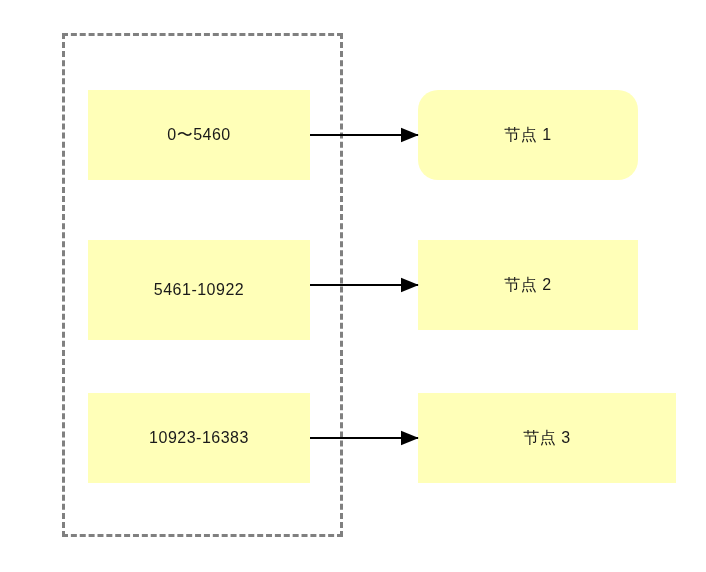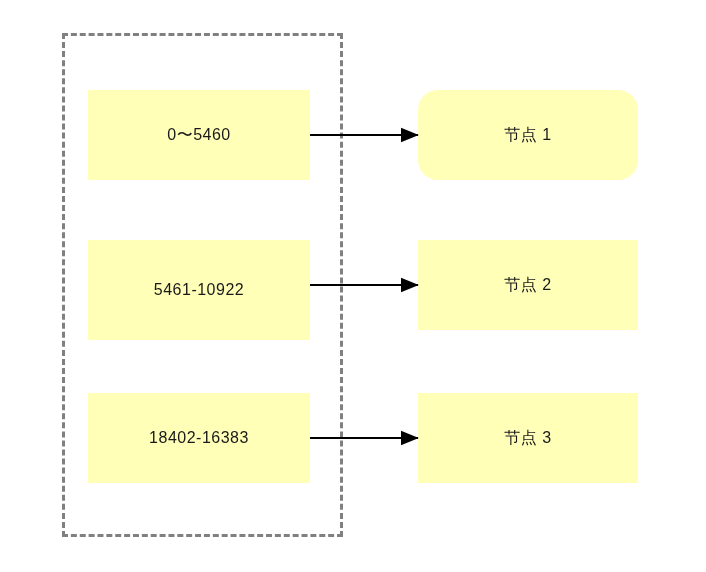--- a/index.html
+++ b/index.html
@@ -53,30 +53,30 @@
 
   <div class="dashed-group" style="left: 62px; top: 33px; width: 281px; height: 504px; border-color: rgb(128, 128, 128);"></div>
 
   <div class="node-box" style="left: 88px; top: 90px; width: 222px; height: 90px; background: rgb(255, 255, 184); color: rgb(26, 26, 26);">
     <span>0〜5460</span>
   </div>
   <div class="node-box" style="left: 88px; top: 240px; width: 222px; height: 100px; background: rgb(255, 255, 184); color: rgb(26, 26, 26);">
     <span>5461-10922</span>
   </div>
   <div class="node-box" style="left: 88px; top: 393px; width: 222px; height: 90px; background: rgb(255, 255, 184); color: rgb(26, 26, 26);">
-    <span>18402-16383</span>
+    <span>10923-16383</span>
   </div>
 
   <div class="node-box" style="left: 418px; top: 90px; width: 220px; height: 90px; background: rgb(255, 255, 184); color: rgb(26, 26, 26); border-radius: 20px;">
     <span>节点 1</span>
   </div>
   <div class="node-box" style="left: 418px; top: 240px; width: 220px; height: 90px; background: rgb(255, 255, 184); color: rgb(26, 26, 26);">
     <span>节点 2</span>
   </div>
-  <div class="node-box" style="left: 418px; top: 393px; width: 220px; height: 90px; background: rgb(255, 255, 184); color: rgb(26, 26, 26);">
+  <div class="node-box" style="left: 418px; top: 393px; width: 258px; height: 90px; background: rgb(255, 255, 184); color: rgb(26, 26, 26);">
     <span>节点 3</span>
   </div>
 
   <svg class="edge-layer" viewBox="0 0 706 572" xmlns="http://www.w3.org/2000/svg">
     <defs>
       <marker id="arrowhead" markerWidth="9" markerHeight="8" refX="8.6" refY="4" orient="auto" markerUnits="strokeWidth">
         <path d="M0,0.3 L9,4 L0,7.7 Z" fill="#000000"></path>
       </marker>
     </defs>
     <g>

